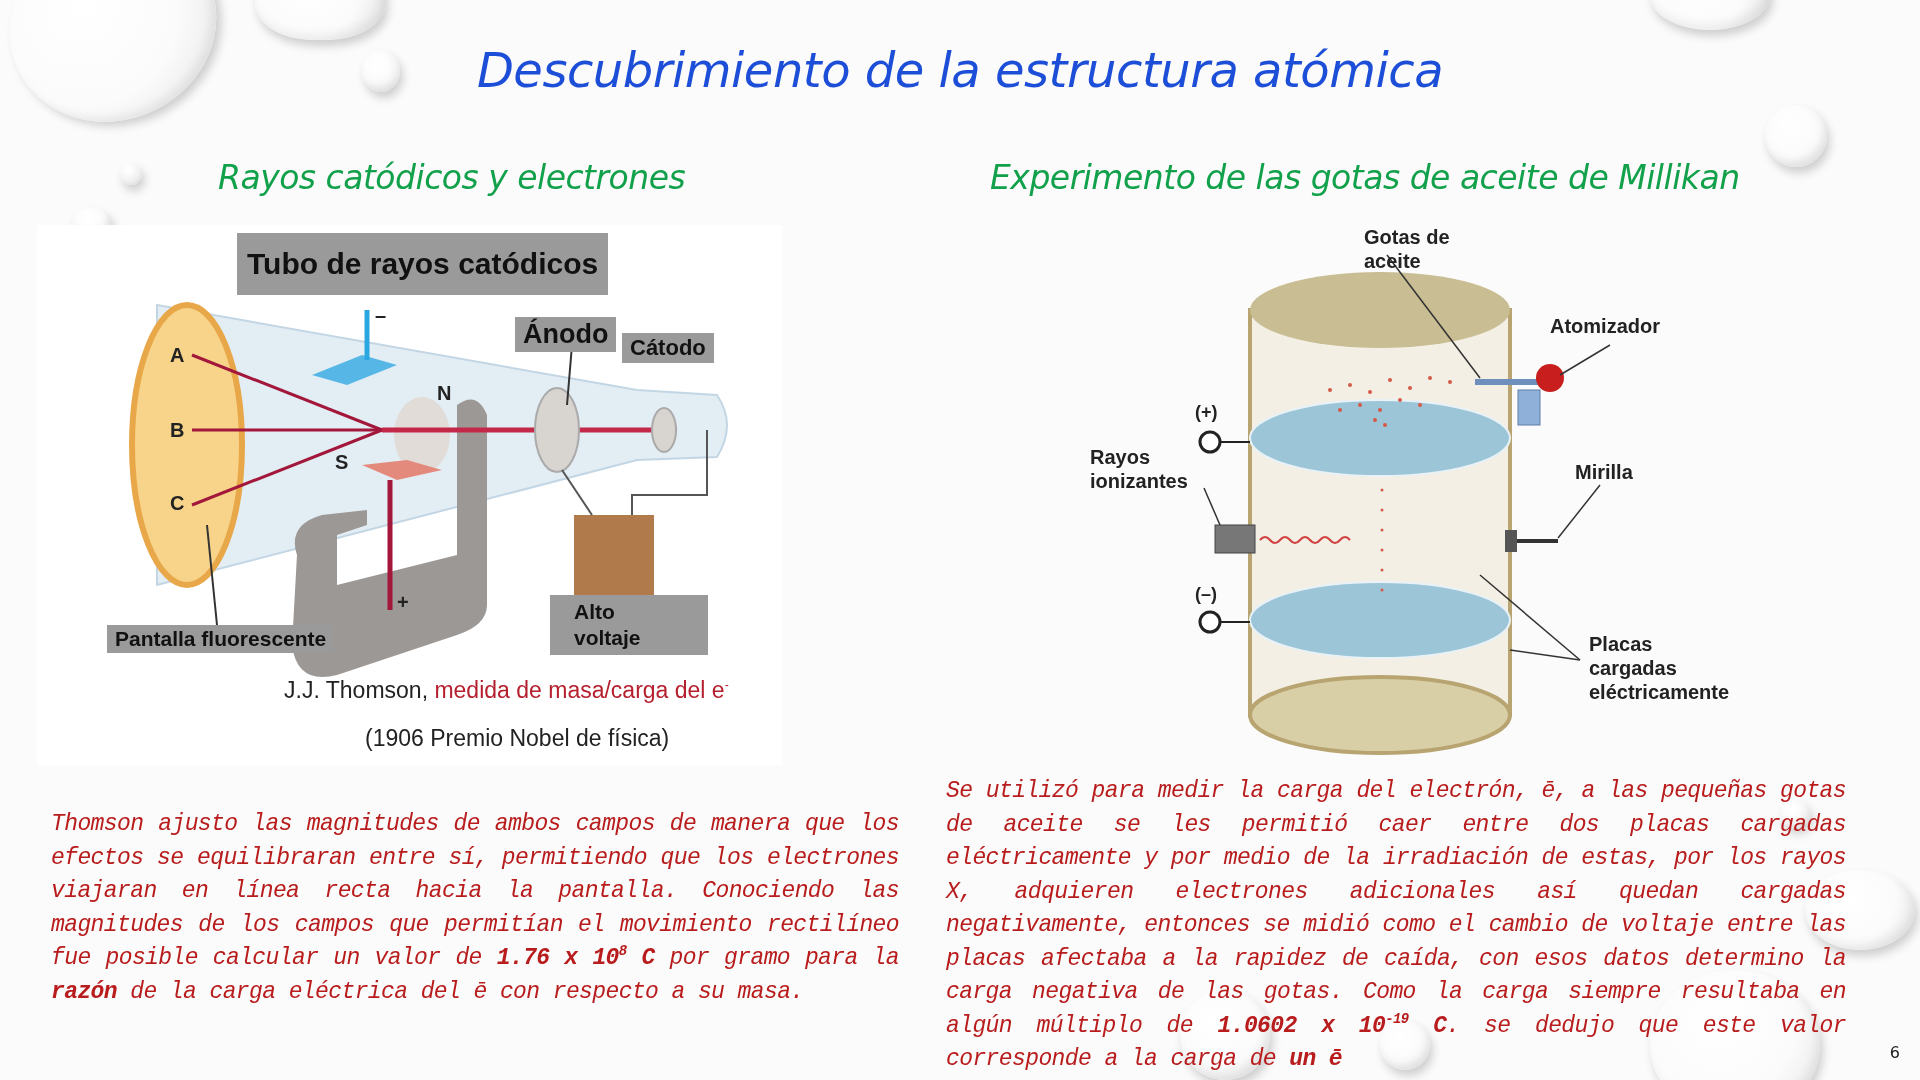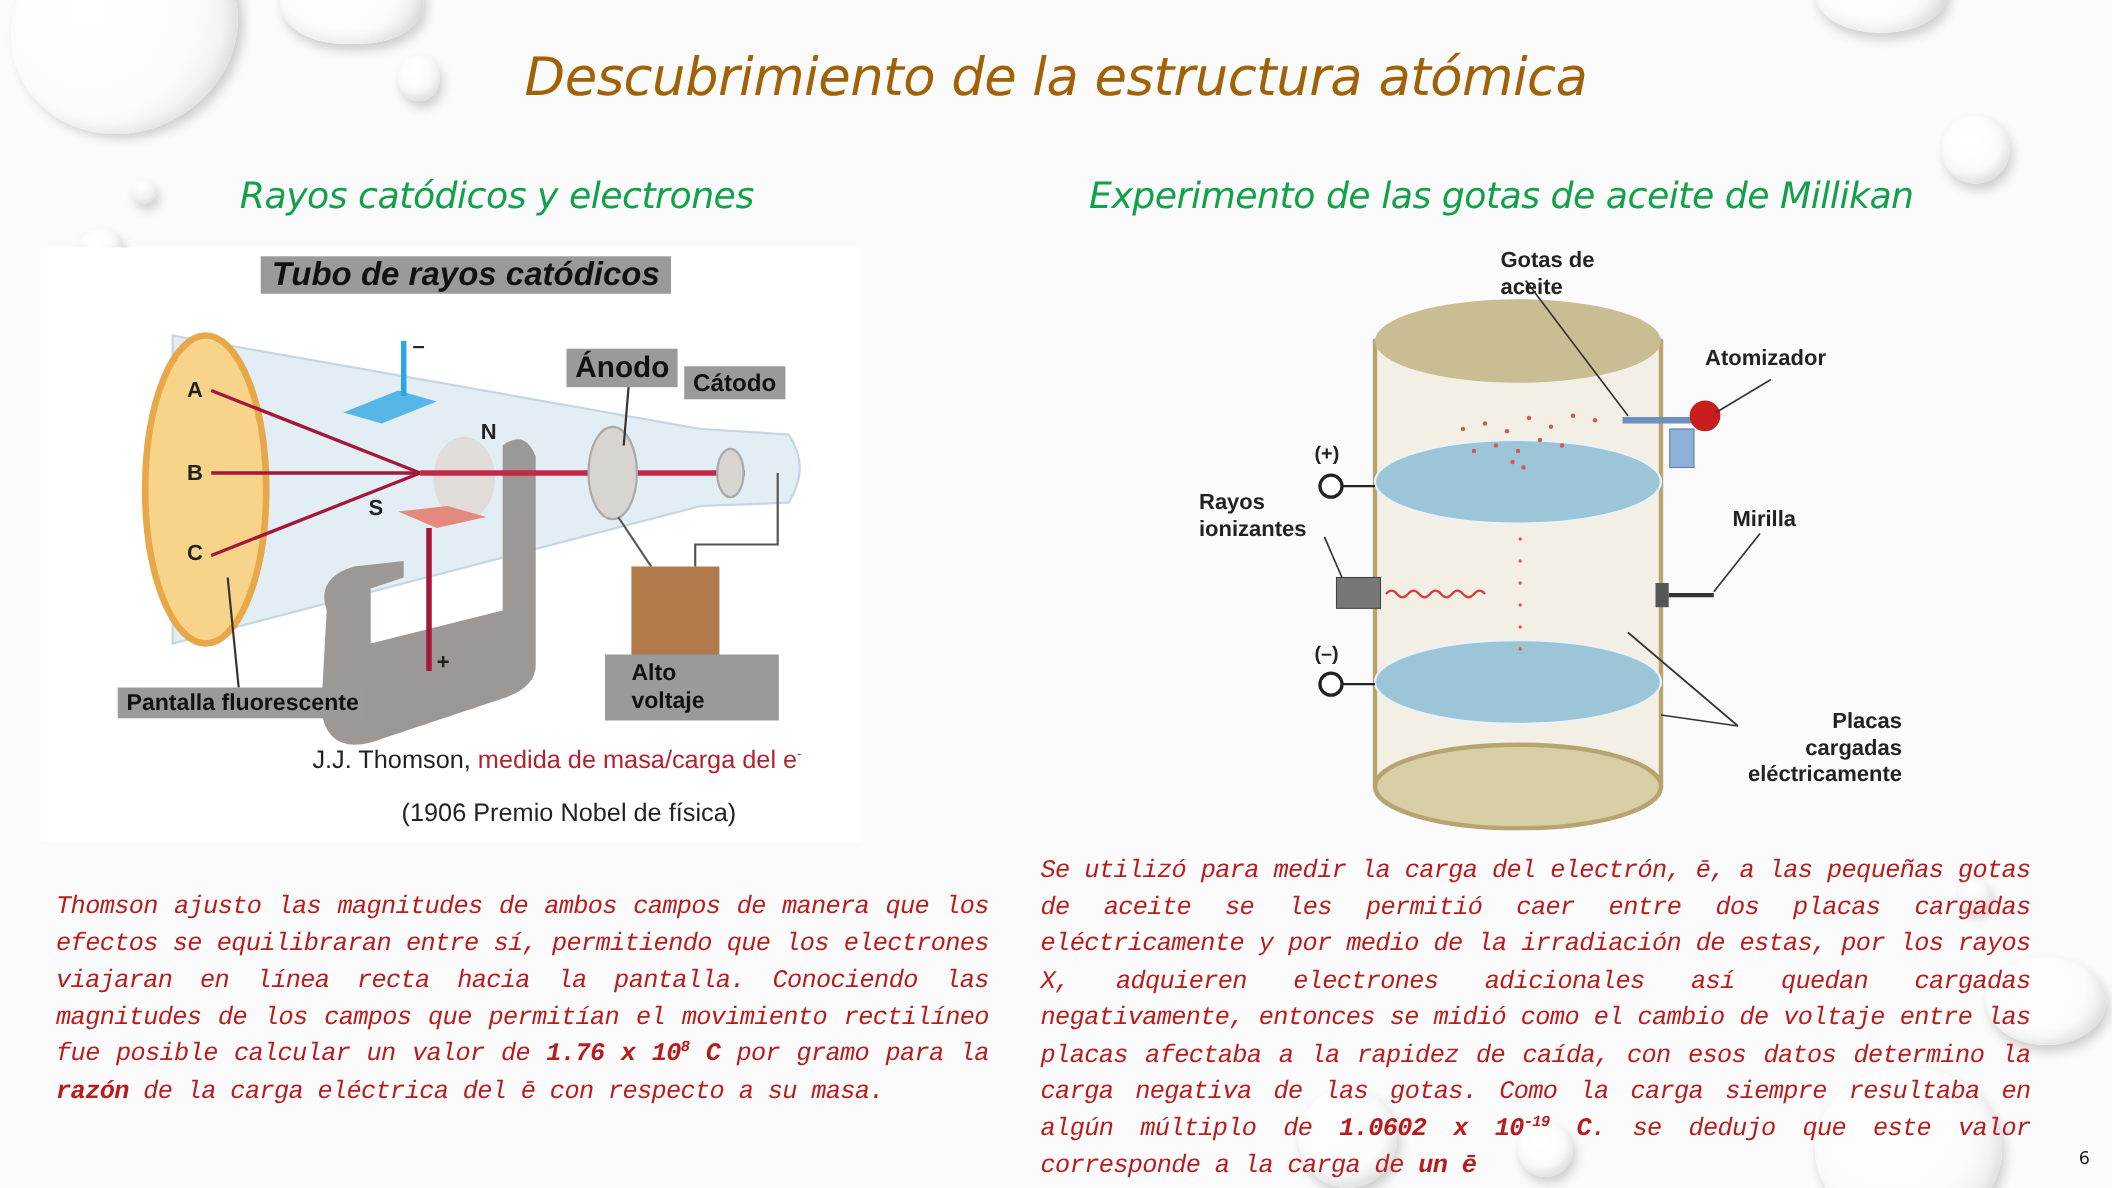--- a/index.html
+++ b/index.html
@@ -1,18 +1,18 @@
 <!DOCTYPE html>
 <html><head>
 <meta charset="utf-8">
 <style>
   html, body { margin:0; padding:0; }
   body { width:1920px; height:1080px; position:relative; overflow:hidden; background:#fbfbfb; font-family:"Liberation Sans", sans-serif; }
   .drop { position:absolute; border-radius:50%; background:radial-gradient(circle at 40% 35%, #ffffff 0%, #fbfbfb 55%, #ececec 80%, #d4d4d4 100%); box-shadow: 3px 6px 10px rgba(0,0,0,0.18), inset -4px -6px 10px rgba(0,0,0,0.06); }
-  .title { position:absolute; left:0; width:1920px; top:42px; text-align:center; font-family:"DejaVu Sans", sans-serif; font-style:italic; font-size:48px; color:#a16207; letter-spacing:-0.5px; }
+  .title { position:absolute; left:0; width:1920px; top:42px; text-align:center; font-family:"DejaVu Sans", sans-serif; font-style:italic; font-size:48px; color:#1d4ed8; letter-spacing:-0.5px; }
   .subtitle { position:absolute; top:158px; font-family:"DejaVu Sans", sans-serif; font-style:italic; font-size:33px; color:#12a14b; letter-spacing:-0.5px; }
   .para { position:absolute; font-family:Liberation Mono, monospace; font-style:italic; font-size:23px; line-height:33.5px; color:#b91c1c; text-align:justify; letter-spacing:-0.6px; }
   .para b { font-weight:bold; }
   .para sup { font-size:14px; line-height:0; }
   .lbl-box { position:absolute; background:#9a9a9a; color:#111; font-weight:bold; font-family:"Liberation Sans", sans-serif; padding:2px 8px; }
   .dlabel { position:absolute; font-family:"Liberation Sans", sans-serif; font-weight:bold; color:#222; font-size:20px; line-height:24px; }
   .caption { position:absolute; font-family:"Liberation Sans", sans-serif; font-size:23px; color:#222; }
   .page-num { position:absolute; right:20px; bottom:18px; font-family:"DejaVu Sans", sans-serif; font-size:16px; color:#222; }
   .diagram { position:absolute; }
 </style>
@@ -60,21 +60,21 @@
     <ellipse cx="520" cy="205" rx="22" ry="42" fill="#d8d4d0" stroke="#aaa" stroke-width="2"></ellipse>
     <ellipse cx="627" cy="205" rx="12" ry="22" fill="#d8d4d0" stroke="#aaa" stroke-width="2"></ellipse>
 
     <rect x="537" y="290" width="80" height="85" fill="#b17a4a"></rect>
     <line x1="525" y1="245" x2="555" y2="290" stroke="#555" stroke-width="2"></line>
     <polyline points="595,290 595,270 670,270 670,205" fill="none" stroke="#555" stroke-width="2"></polyline>
 
     <line x1="535" y1="120" x2="530" y2="180" stroke="#333" stroke-width="2"></line>
     <line x1="170" y1="300" x2="180" y2="400" stroke="#333" stroke-width="2"></line>
   </svg>
-  <div class="lbl-box" style="left:200px;top:8px;font-size:30px;padding:0 10px;font-style:italic;">Tubo de rayos catódicos</div>
+  <div class="lbl-box" style="left:200px;top:8px;font-size:30px;padding:14px 10px;">Tubo de rayos catódicos</div>
   <div class="lbl-box" style="left:478px;top:92px;font-size:27px;">Ánodo</div>
   <div class="lbl-box" style="left:585px;top:108px;font-size:22px;">Cátodo</div>
   <div class="lbl-box" style="left:70px;top:400px;font-size:21px;">Pantalla fluorescente</div>
   <div class="lbl-box" style="left:513px;top:370px;font-size:21px;line-height:26px;padding:4px 24px;width:110px;">
     <span>Alto</span><br>
     <span>voltaje</span>
   </div>
   <div class="dlabel" style="left:133px;top:118px;">A</div>
   <div class="dlabel" style="left:133px;top:193px;">B</div>
   <div class="dlabel" style="left:133px;top:266px;">C</div>
@@ -148,21 +148,21 @@
     <span>aceite</span>
   </div>
   <div class="dlabel" style="left:470px;top:94px;">Atomizador</div>
   <div class="dlabel" style="left:115px;top:180px;font-size:18px;">(+)</div>
   <div class="dlabel" style="left:115px;top:362px;font-size:18px;">(–)</div>
   <div class="dlabel" style="left:10px;top:225px;">
     <span>Rayos</span><br>
     <span>ionizantes</span>
   </div>
   <div class="dlabel" style="left:495px;top:240px;text-align:right;">Mirilla</div>
-  <div class="dlabel" style="left:509px;top:424px;text-align:right;">
+  <div class="dlabel" style="left:509px;top:412px;">
     <span>Placas cargadas</span><br>
     <span>eléctricamente</span>
   </div>
 </div>
 
 <div class="para" style="left:51px;top:808px;width:848px;">
   <span>Thomson ajusto las magnitudes de ambos campos de manera que los efectos se equilibraran entre sí, permitiendo que los electrones viajaran en línea recta hacia la pantalla. Conociendo las magnitudes de los campos que permitían el movimiento rectilíneo fue posible calcular un valor de </span><b><span>1.76 x 10</span><sup>8</sup><span> C</span></b><span> por gramo para la </span><b>razón</b><span> de la carga eléctrica del ē con respecto a su masa.</span>
 </div>
 
 <div class="para" style="left:946px;top:775px;width:900px;">

